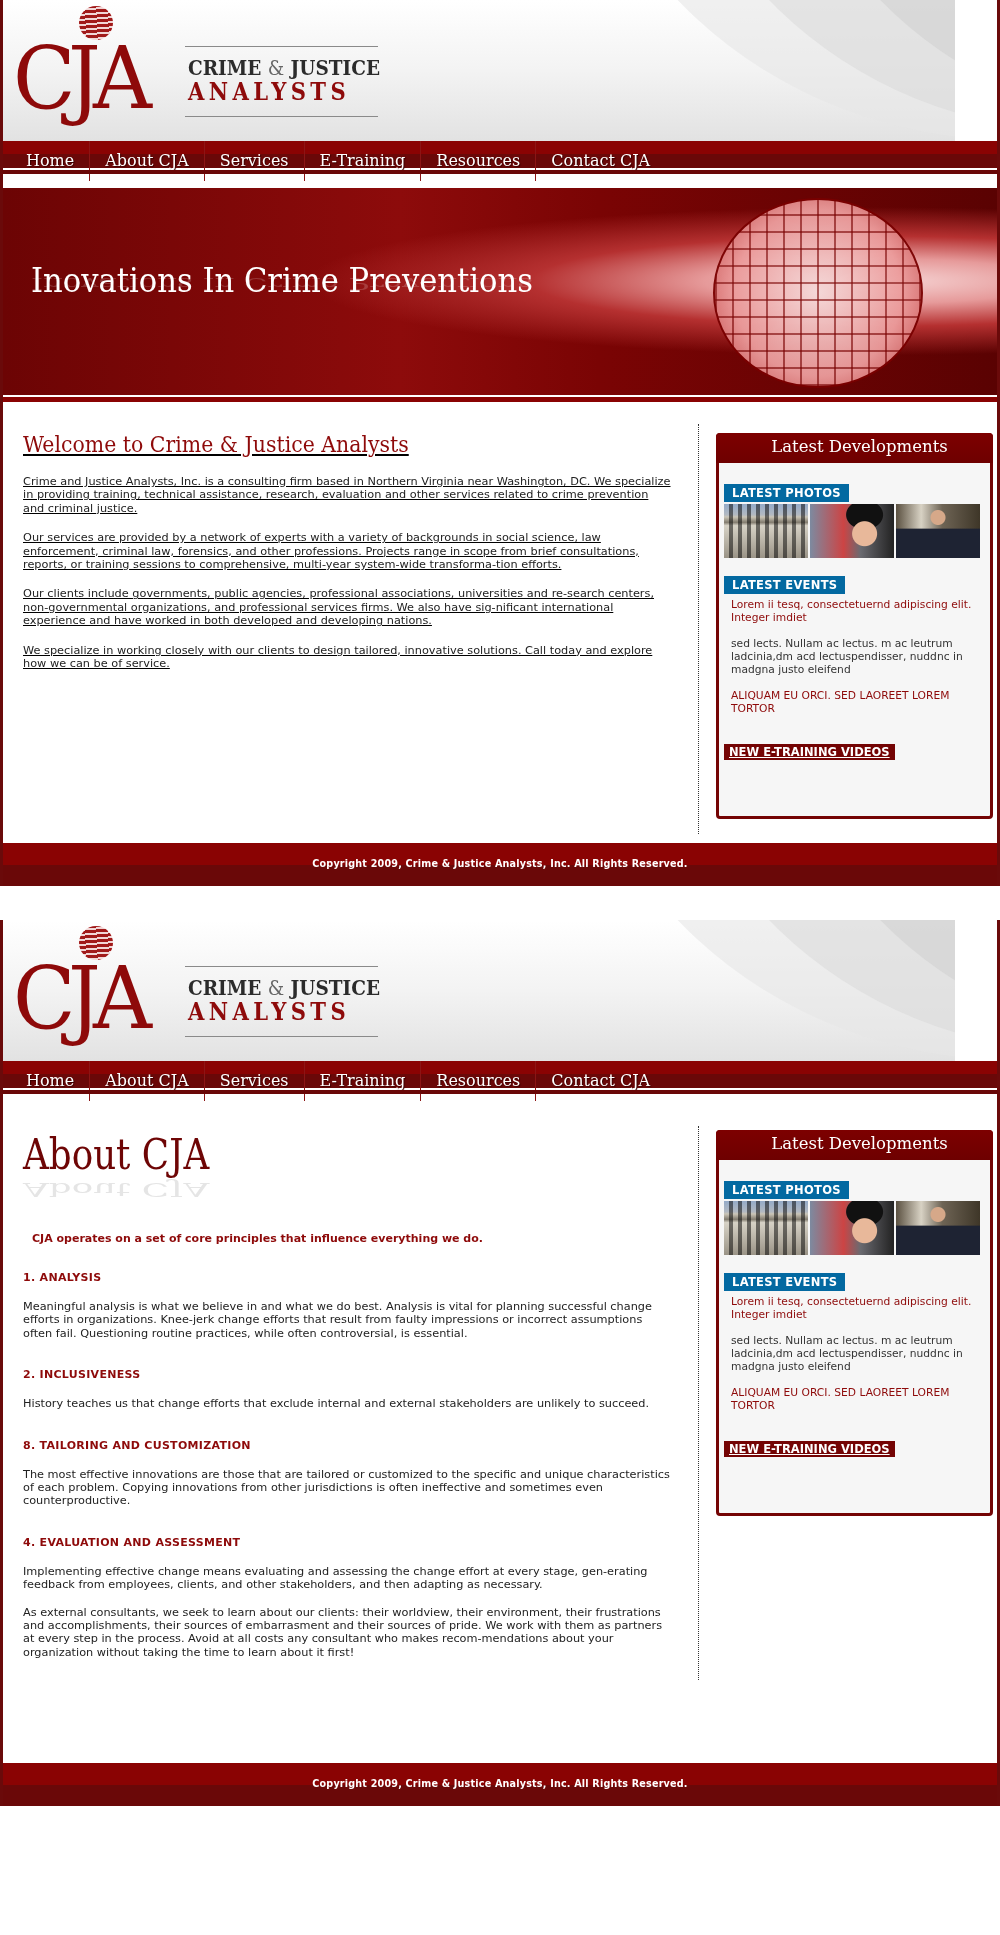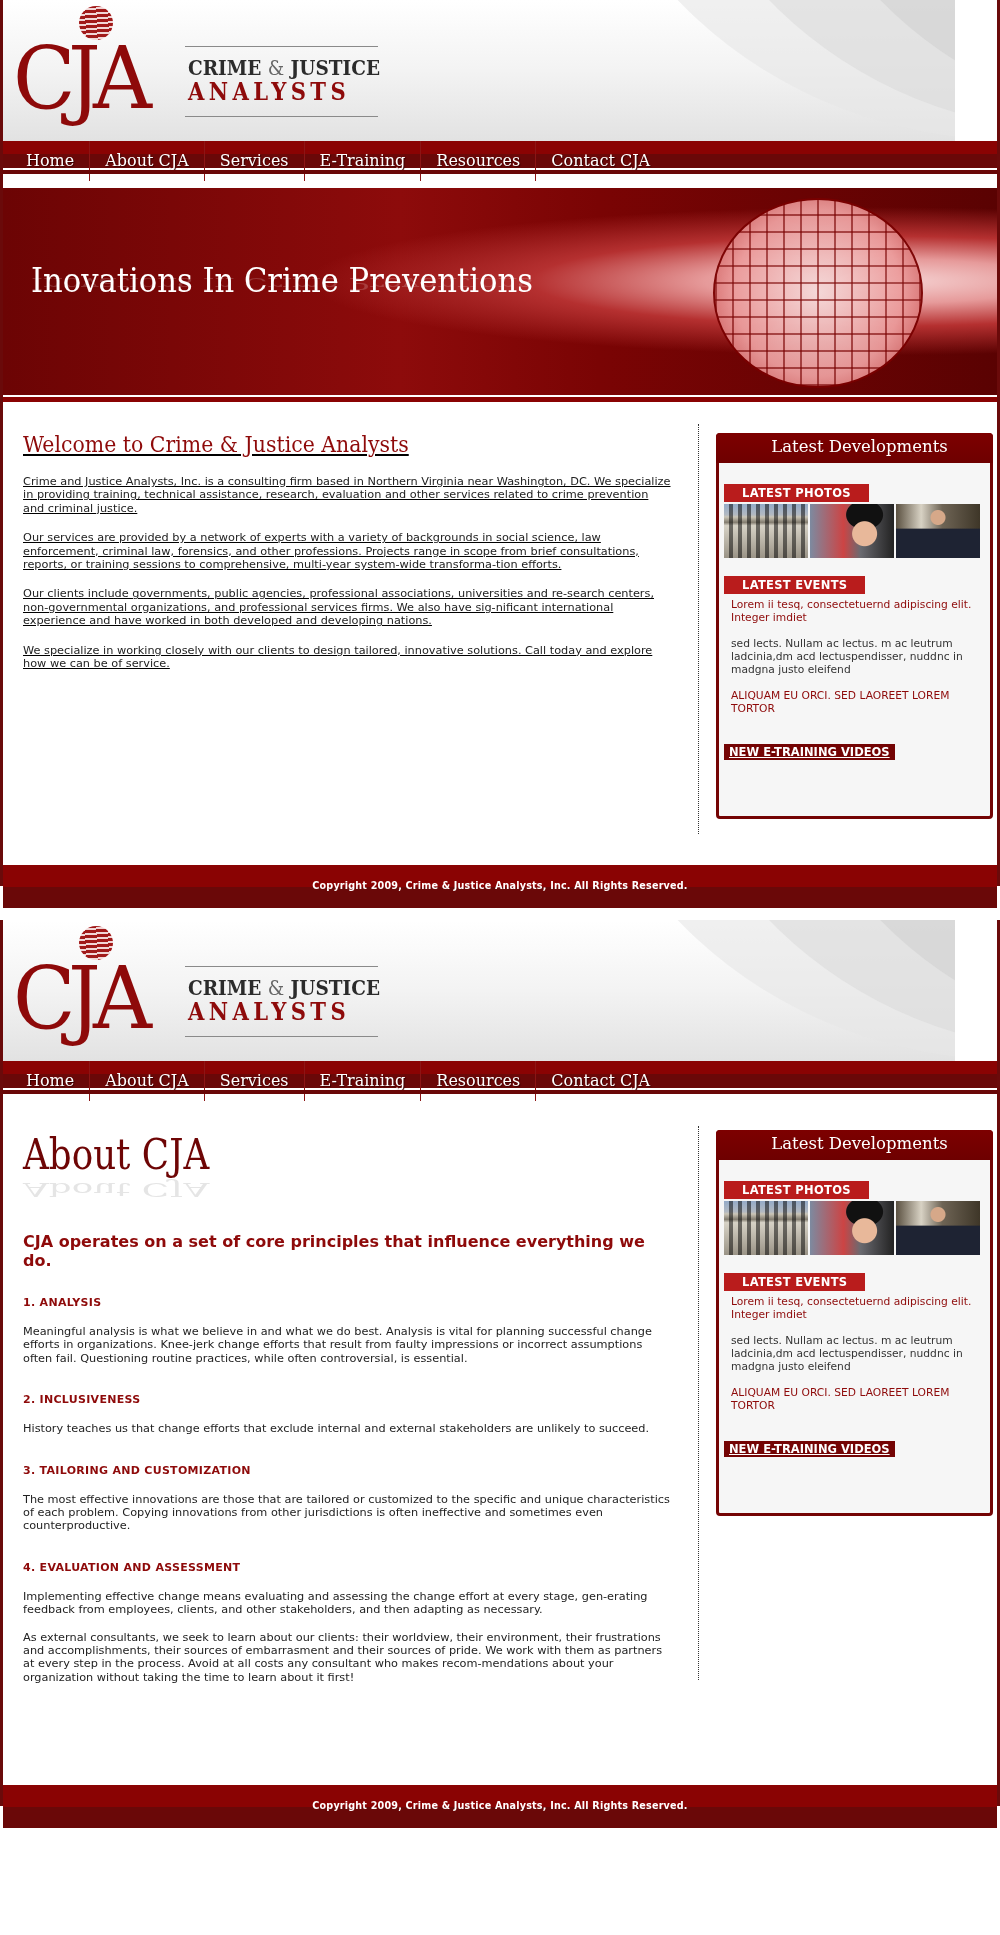--- a/index.html
+++ b/index.html
@@ -44,43 +44,43 @@
     .banner-bottom { position: absolute; left: 0; top: 395px; width: 994px; height: 7px; background: #8a0303; border-top: 2px solid #fff; }
 
     .content { position: absolute; left: 20px; width: 650px; }
     .divider { position: absolute; left: 695px; width: 0; border-left: 1px dotted #333; }
 
     h1.welcome { font-family: "DejaVu Serif", serif; font-weight: normal; font-size: 22px; color: #8e0a0a; margin-bottom: 18px; transform: scaleX(0.93); transform-origin: left; white-space: nowrap; }
     .content p { font-size: 11.3px; line-height: 13.4px; color: #222; margin-bottom: 16px; }
 
     .sidebar { position: absolute; left: 713px; width: 277px; background: #f6f6f6; border: 3px solid #740404; border-radius: 4px; }
     .sidebar .sb-head { background: linear-gradient(180deg, #7d0000, #6e0000); height: 30px; padding: 4px 0 0 10px; font-family: "DejaVu Serif", serif; font-size: 16.5px; color: #fff; margin: -3px -3px 0 -3px; border-radius: 4px 4px 0 0; text-align: center; }
-    .sb-label { display: inline-block; background: #b91c1c; color: #fff; font-weight: bold; font-size: 11.5px; padding: 2px 18px; margin-left: 5px; letter-spacing: 0.3px; }
+    .sb-label { display: inline-block; background: #0369a1; color: #fff; font-weight: bold; font-size: 11.5px; padding: 2px 8px; margin-left: 5px; letter-spacing: 0.3px; }
     .photos { display: flex; gap: 2px; margin: 2px 0 0 5px; }
     .photo { width: 84px; height: 54px; }
     .ph1 { background: linear-gradient(180deg, #9fb7d6 0%, #bfc6cf 20%, #d9d3c3 24%, #8c8577 34%, #e6e1d4 40%, #a59e90 100%),
            repeating-linear-gradient(90deg, #eee 0 5px, #777 5px 9px); background-blend-mode: multiply; }
     .ph2 { background: radial-gradient(circle at 65% 55%, #e8b89a 0 12px, transparent 13px),
            radial-gradient(ellipse at 65% 20%, #111 0 18px, transparent 19px),
            linear-gradient(90deg, #7d8aa0 0%, #c44 40%, #6a6a70 60%, #222 100%); }
     .ph3 { background: radial-gradient(circle at 50% 25%, #d6a889 0 7px, transparent 8px),
            linear-gradient(180deg, transparent 45%, #1e2333 46%),
            linear-gradient(90deg, #5a5040 0%, #d8d2c4 30%, #6e6455 55%, #3e3628 100%); }
     .ev-red { color: #8e0a0a; font-size: 10.7px; line-height: 13px; margin: 4px 0 0 12px; }
     .ev-gray { color: #333; font-size: 10.7px; line-height: 13px; margin: 13px 0 0 12px; }
     .ev-caps { color: #8e0a0a; font-size: 10.7px; line-height: 13px; margin: 13px 0 0 12px; }
     .sb-link { display: inline-block; background: #740404; color: #fff; font-weight: bold; font-size: 11.5px; padding: 1px 5px; margin-left: 5px; text-decoration: underline; cursor: pointer; }
 
-    .footer { position: absolute; left: 0; top: 865px; width: 994px; height: 43px;
+    .footer { position: absolute; left: 0; top: 843px; width: 994px; height: 43px;
       background: linear-gradient(180deg, #8a0303 0%, #8a0303 50%, #6a0808 51%, #6a0808 100%); }
     .footer .copy { position: absolute; left: 0; width: 994px; top: 15px; text-align: center; color: #fff; font-size: 9.6px; font-weight: bold; letter-spacing: 0.2px; }
 
     h1.about { font-family: "DejaVu Serif", serif; font-weight: normal; font-size: 42px; color: #6e0505; line-height: 46px; transform: scaleX(0.85); transform-origin: left; white-space: nowrap; }
     .about-reflect { font-family: "DejaVu Serif", serif; font-size: 42px; color: rgba(150,150,150,0.25); transform: scaleX(0.85) scaleY(-0.45); transform-origin: left top; height: 20px; line-height: 46px; white-space: nowrap; margin-top: 22px; margin-bottom: 0; }
-    .intro { color: #8e0a0a; font-weight: bold; font-size: 16px; margin: 12px 0 26px 0; }
+    .intro { color: #8e0a0a; font-weight: bold; font-size: 11px; margin: 12px 0 26px 9px; }
     .sec-h { color: #8e0a0a; font-weight: bold; font-size: 11px; margin-bottom: 16px; letter-spacing: 0.3px; }
   </style>
 </head>
 <body>
 
 <div class="page" id="page1">
   <div class="header">
     <div class="arc arc1"></div>
     <div class="arc arc2"></div>
     <div class="arc arc3"></div>
@@ -172,21 +172,21 @@
   </nav>
 
   <div class="content" style="top:212px;">
     <h1 class="about">About CJA</h1>
     <div class="about-reflect">About CJA</div>
     <div class="intro">CJA operates on a set of core principles that influence everything we do.</div>
     <div class="sec-h">1. ANALYSIS</div>
     <p style="margin-bottom:28px;">Meaningful analysis is what we believe in and what we do best. Analysis is vital for planning successful change efforts in organizations. Knee-jerk change efforts that result from faulty impressions or incorrect assumptions often fail. Questioning routine practices, while often controversial, is essential.</p>
     <div class="sec-h">2. INCLUSIVENESS</div>
     <p style="margin-bottom:28px;">History teaches us that change efforts that exclude internal and external stakeholders are unlikely to succeed.</p>
-    <div class="sec-h">3. TAILORING AND CUSTOMIZATION</div>
+    <div class="sec-h">8. TAILORING AND CUSTOMIZATION</div>
     <p style="margin-bottom:28px;">The most effective innovations are those that are tailored or customized to the specific and unique characteristics of each problem. Copying innovations from other jurisdictions is often ineffective and sometimes even counterproductive.</p>
     <div class="sec-h">4. EVALUATION AND ASSESSMENT</div>
     <p style="margin-bottom:14px;">Implementing effective change means evaluating and assessing the change effort at every stage, gen-erating feedback from employees, clients, and other stakeholders, and then adapting as necessary.</p>
     <p>As external consultants, we seek to learn about our clients: their worldview, their environment, their frustrations and accomplishments, their sources of embarrasment and their sources of pride. We work with them as partners at every step in the process. Avoid at all costs any consultant who makes recom-mendations about your organization without taking the time to learn about it first!</p>
   </div>
 
   <div class="divider" style="top:206px;height:554px;"></div>
 
   <aside class="sidebar" style="top:210px;height:386px;">
     <div class="sb-head">Latest Developments</div>

